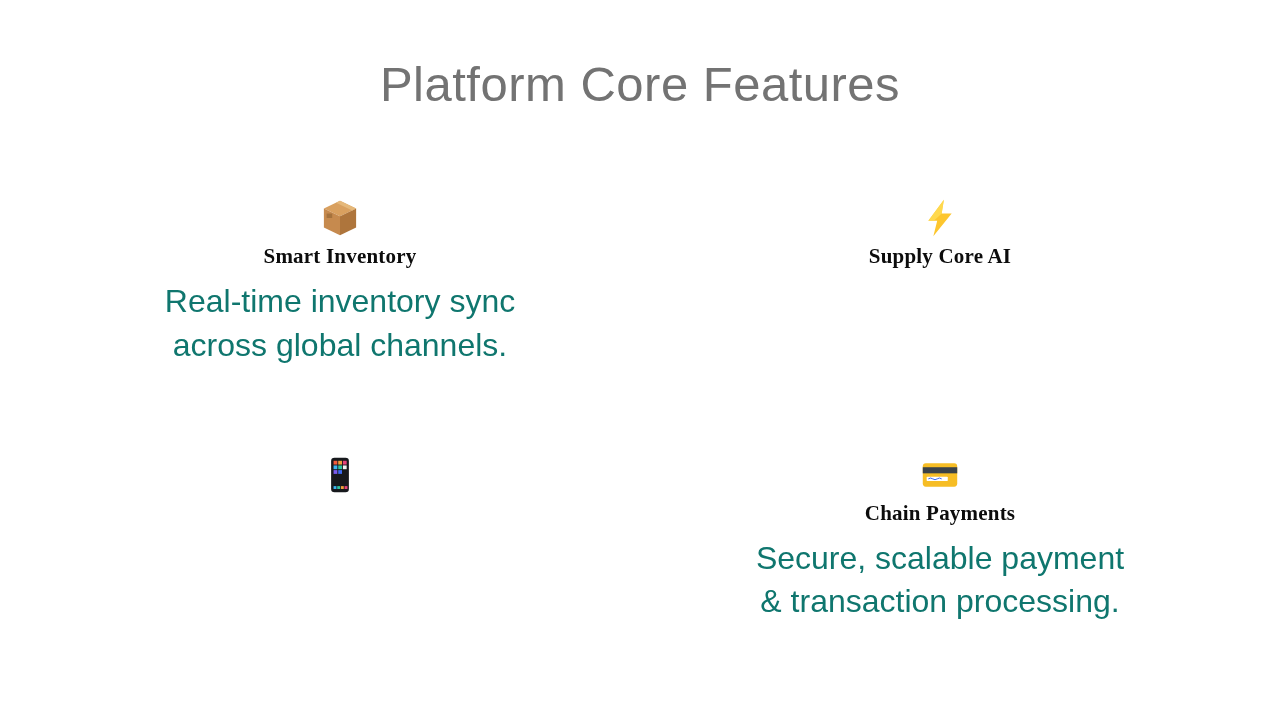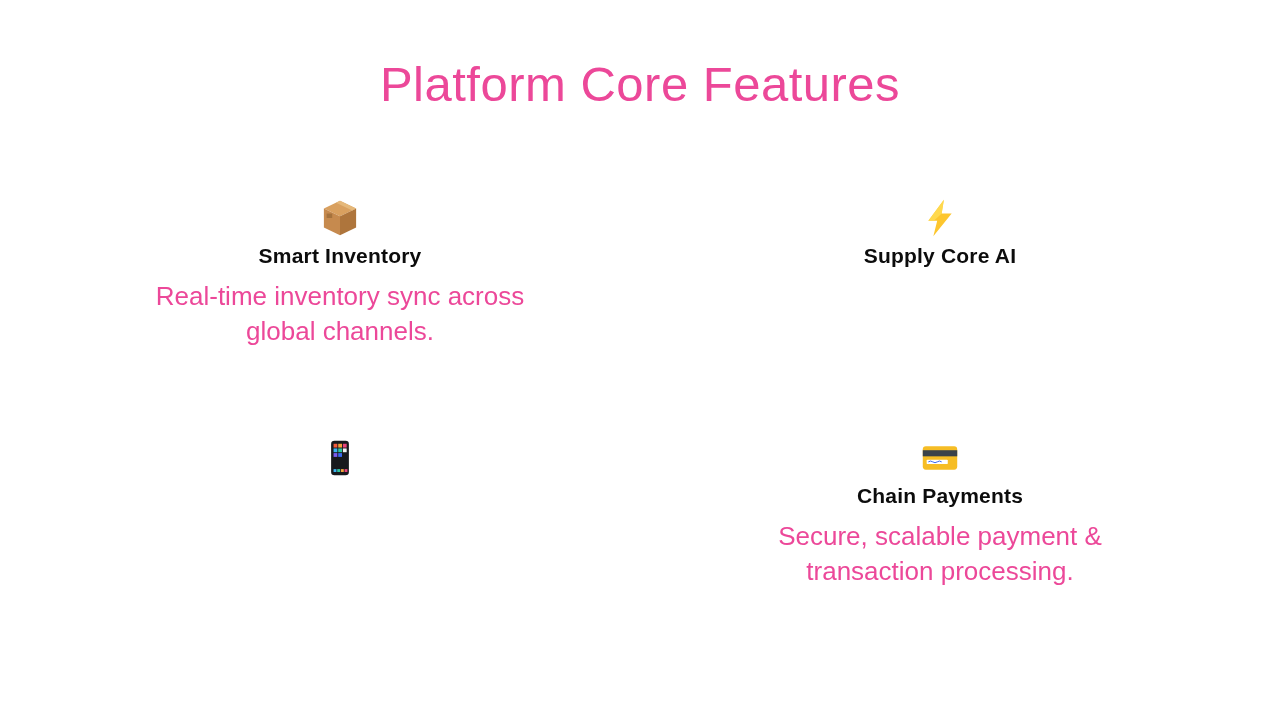--- a/index.html
+++ b/index.html
@@ -15,21 +15,21 @@
     height: 720px;
     background: #ffffff;
     position: relative;
   }
   .slide-title {
     text-align: center;
     margin-top: 56px;
     font-size: 49px;
     font-weight: 500;
     letter-spacing: 0.5px;
-    color: #ec4899;
+    color: #737373;
     line-height: 1.15;
   }
   .features-grid {
     display: grid;
     grid-template-columns: 1fr 1fr;
     width: 1160px;
     margin: 84px auto 0;
     row-gap: 86px;
     column-gap: 40px;
   }
@@ -46,27 +46,28 @@
     width: 40px;
     height: 40px;
     display: block;
   }
   .feature-title {
     margin-top: 4px;
     font-size: 21px;
     font-weight: 700;
     letter-spacing: 0.2px;
     color: #0c0c0c;
+    font-family: Liberation Serif, serif;
   }
   .feature-desc {
     margin: 11px auto 0;
     max-width: 385px;
-    font-size: 26px;
+    font-size: 32px;
     line-height: 1.35;
-    color: #ec4899;
+    color: #0f766e;
   }
 </style>
 </head>
 <body>
 
 <div class="slide">
 
   <h1 class="slide-title">Platform Core Features</h1>
 
   <div class="features-grid">

